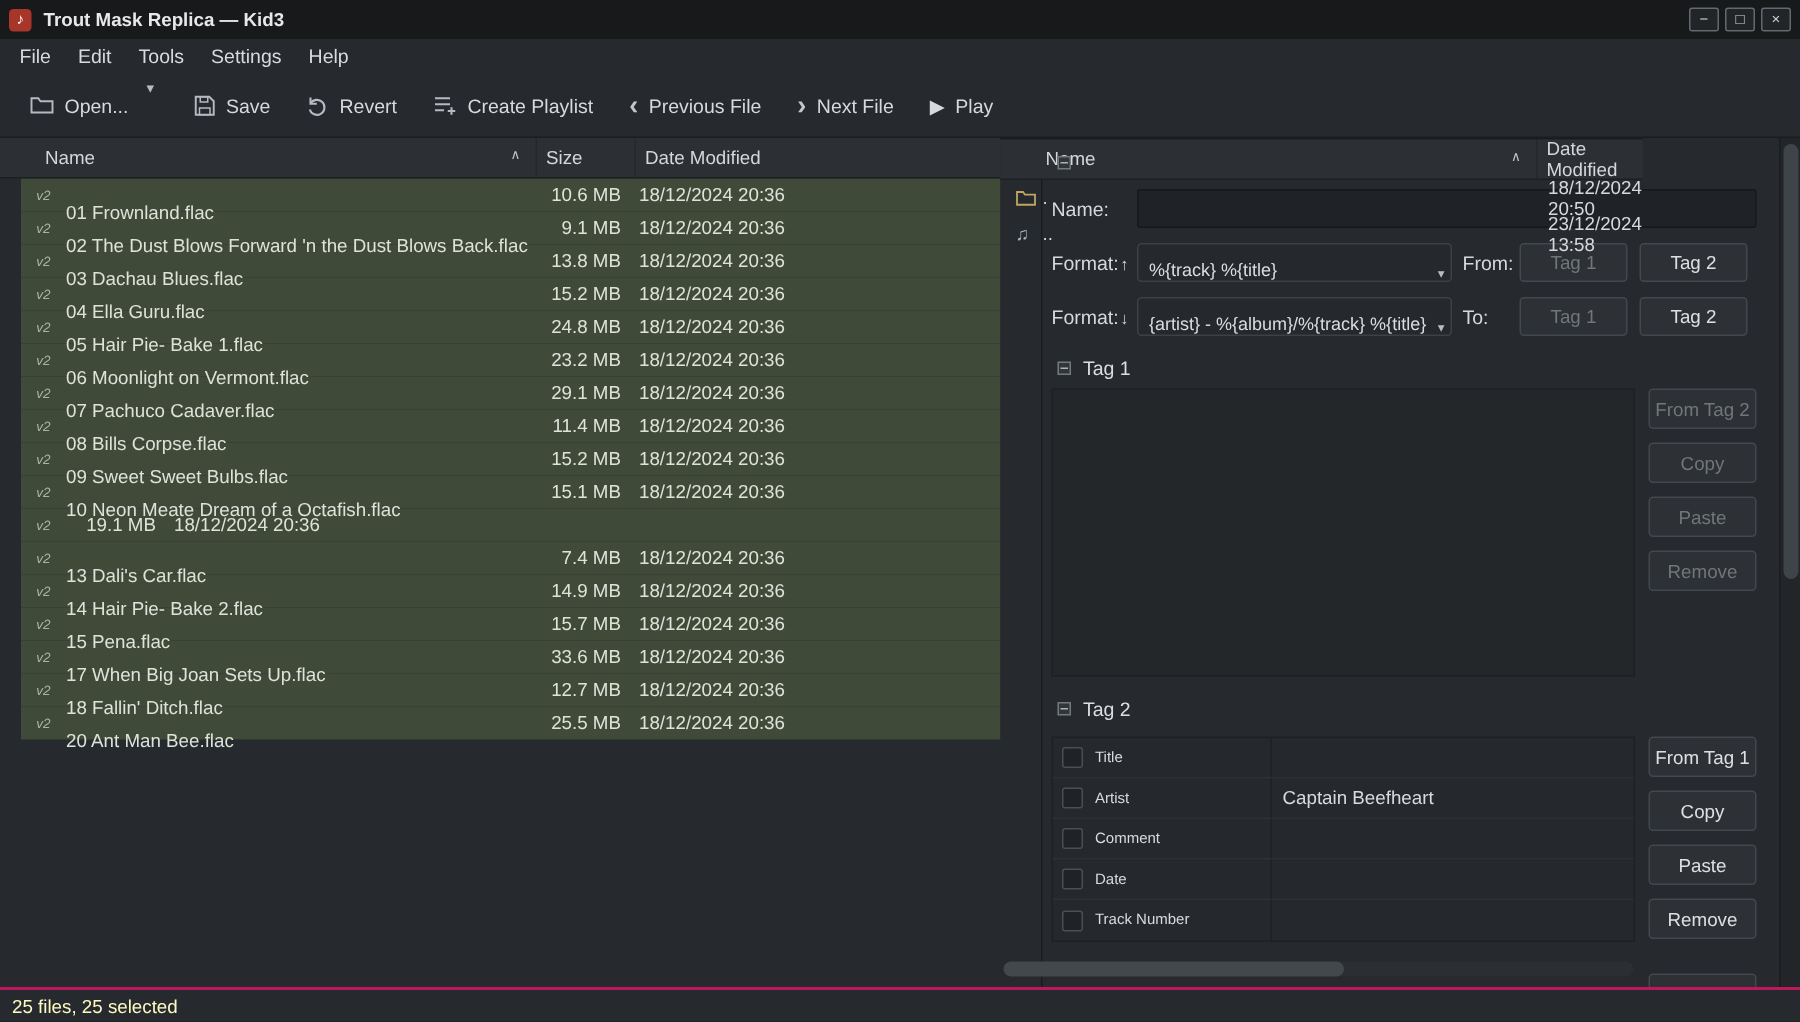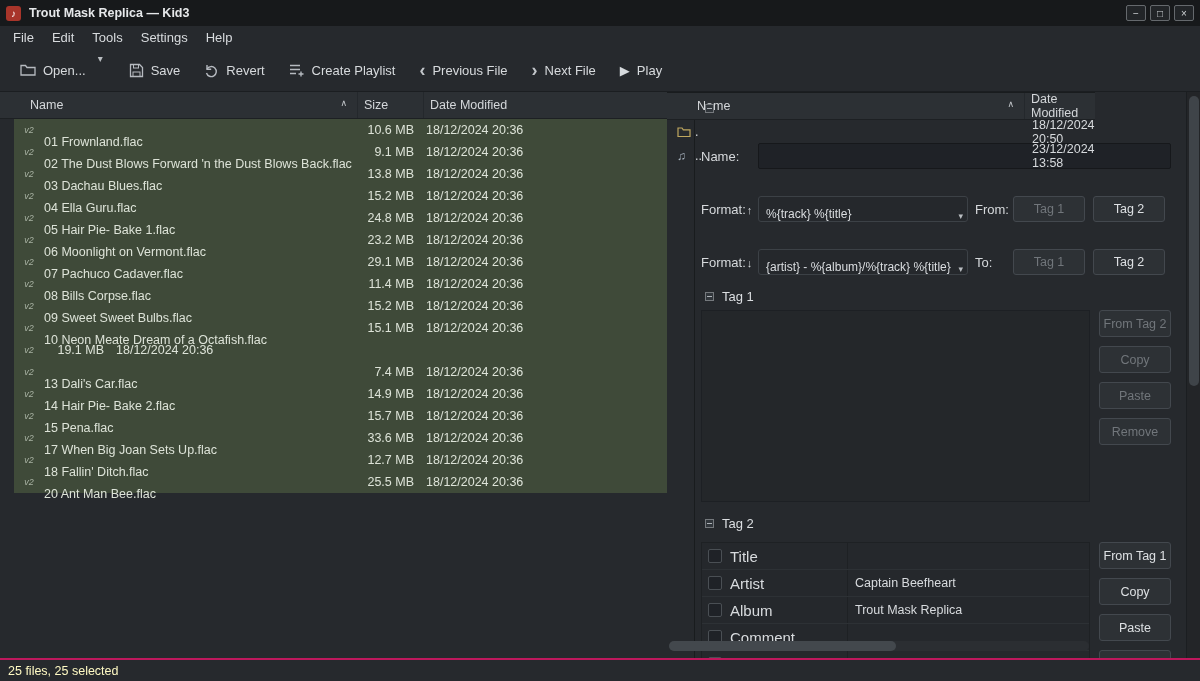--- a/index.html
+++ b/index.html
@@ -62,21 +62,21 @@
   .hscroll { position:absolute; left:2px; right:6px; bottom:7px; height:10px; background:#2b2e32; border-radius:5px; }
   .hhandle { width:54%; height:10px; background:#43484d; border-radius:5px; }
 
   
   .right { flex:1; padding:8px 15px 0 6px; overflow:hidden; background:#26292d; }
   .section-head { display:flex; align-items:center; gap:8px; color:#dcdfe2; height:16px; margin-left:4px; }
   .collapse { width:9px; height:9px; background:#31363b; border:1px solid #75797d; position:relative; flex:none; }
   .collapse::after { content:""; position:absolute; left:1px; right:1px; top:3px; height:1px; background:#aeb3b8; }
   .mt14 { margin-top:13px; }
 
-  .form-row { display:flex; align-items:center; margin-top:27px; }
+  .form-row { display:flex; align-items:center; margin-top:10px; }
   .flabel { width:57px; flex:none; color:#d6d9dc; }
   .dirarrow { font-size:11px; margin-left:1px; }
   .tinput { flex:1; height:26px; background:#1f2227; border:1px solid #16181b; border-radius:2px; color:#dcdfe2;
             font-family:"Liberation Sans",sans-serif; font-size:12.5px; padding:0 6px; }
   .combo { width:210px; height:26px; flex:none; background:#25282c; border:1px solid #3c4146; border-radius:3px;
            display:flex; align-items:flex-end; padding:0 4px 0 7px; font-size:12px; color:#dadde0; }
   .combo-val { flex:1; overflow:hidden; white-space:nowrap; }
   .combo-arrow { font-size:9px; color:#b9bdc1; padding-left:3px; }
   .side-label { width:38px; flex:none; margin-left:7px; color:#d6d9dc; }
   .pbtn { height:26px; width:72px; flex:none; background:#2d3135; border:1px solid #43484e; border-radius:3px;
@@ -89,21 +89,21 @@
   .btncol { width:72px; flex:none; display:flex; flex-direction:column; gap:9px; }
   .btncol .pbtn { height:27px; width:72px; }
   .edit-gap { margin-top:14px; }
   .tag-content.t2 { margin-top:11px; }
 
   .tag2-table { flex:1; border:1px solid #1e2124; background:#25282c; }
   .t2row { height:27px; display:flex; border-bottom:1px solid #2d3135; align-items:stretch; }
   .t2row:last-child { border-bottom:none; }
   .t2name { width:146px; flex:none; display:flex; align-items:center; border-right:1px solid #1e2124; }
   .checkbox { width:14px; height:14px; background:#1f2227; border:1px solid #4a4f54; border-radius:2px; margin:0 8px 0 6px; flex:none; }
-  .t2label { color:#d8dbde; font-size:15px; white-space:nowrap; }
+  .t2label { color:#d8dbde; font-size:10px; white-space:nowrap; }
   .t2val { flex:1; display:flex; align-items:center; padding-left:7px; color:#d8dbde; font-size:12.5px; }
 
   .vscroll { width:14px; flex:none; background:#232528; border-left:1px solid #1b1e21; position:relative; }
   .vhandle { position:absolute; top:4px; left:2px; width:10px; height:290px; background:#3f4449; border-radius:5px; }
 
   
   .statusbar { height:23px; border-top:2px solid #be185d; background:#26292d; display:flex; align-items:center;
                padding:0 8px; font-size:12.5px; color:#fef9c3; flex:none; }
 </style>
 </head>
@@ -392,27 +392,20 @@
             <div class="t2row">
               <div class="t2name">
                 <span class="checkbox"></span>
                 <span class="t2label">Artist</span>
               </div>
               <div class="t2val">Captain Beefheart</div>
             </div>
             <div class="t2row">
               <div class="t2name">
                 <span class="checkbox"></span>
-                <span class="t2label">Album</span>
-              </div>
-              <div class="t2val">Trout Mask Replica</div>
-            </div>
-            <div class="t2row">
-              <div class="t2name">
-                <span class="checkbox"></span>
                 <span class="t2label">Comment</span>
               </div>
               <div class="t2val"></div>
             </div>
             <div class="t2row">
               <div class="t2name">
                 <span class="checkbox"></span>
                 <span class="t2label">Date</span>
               </div>
               <div class="t2val"></div>

